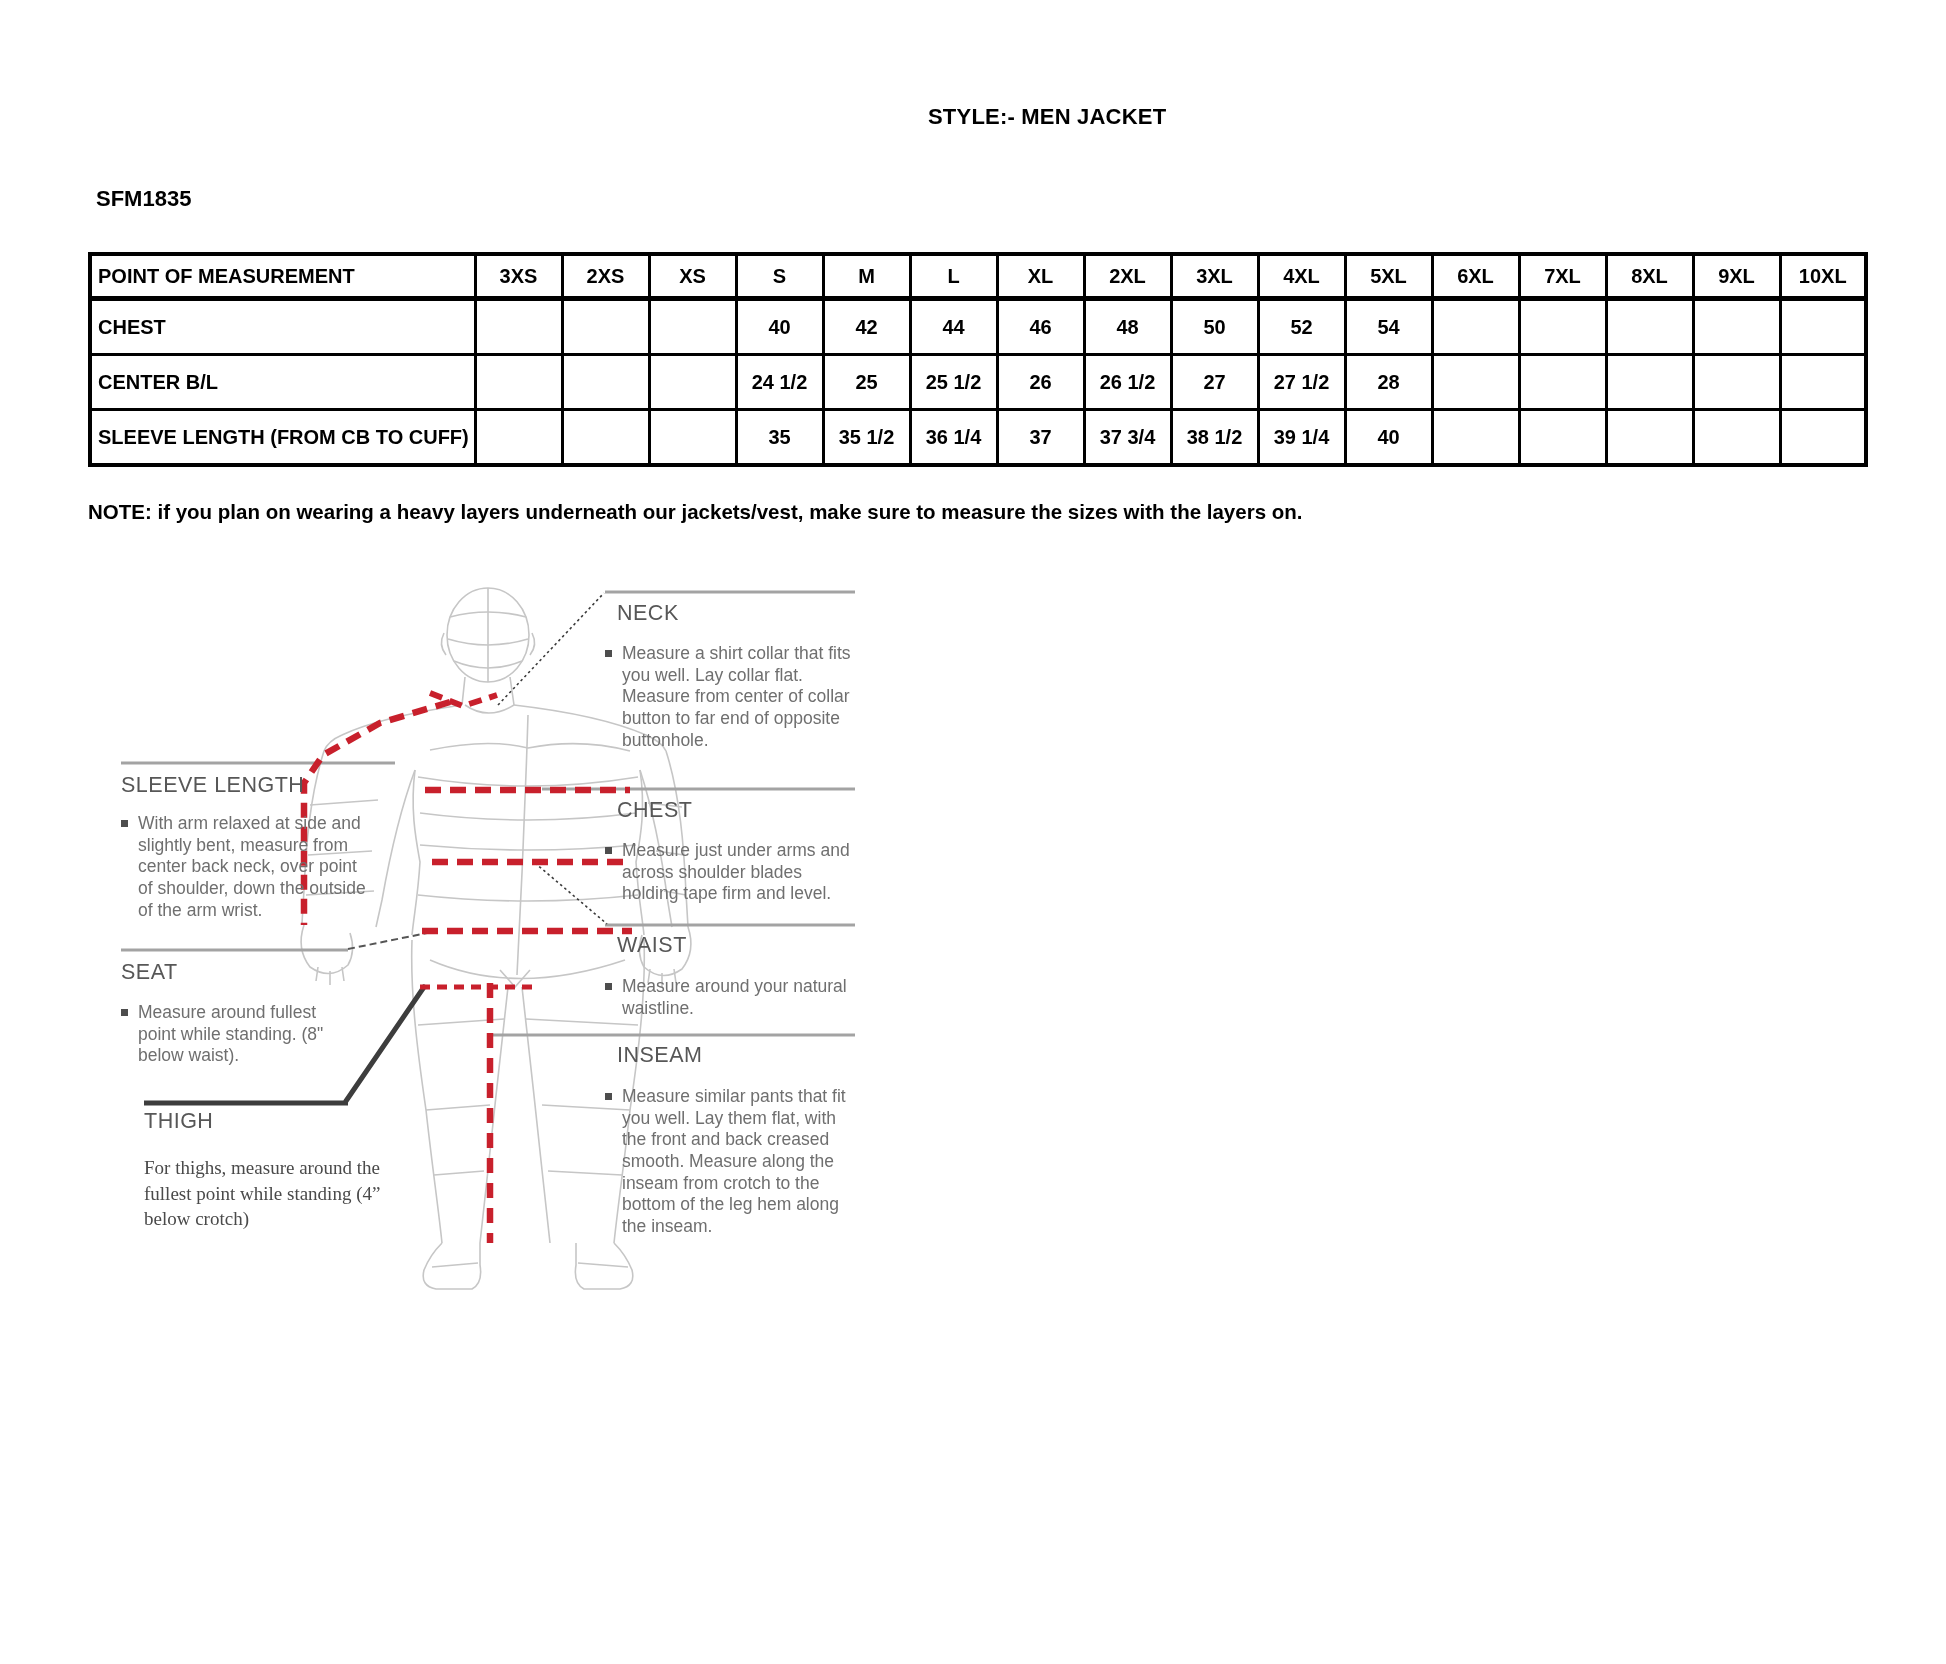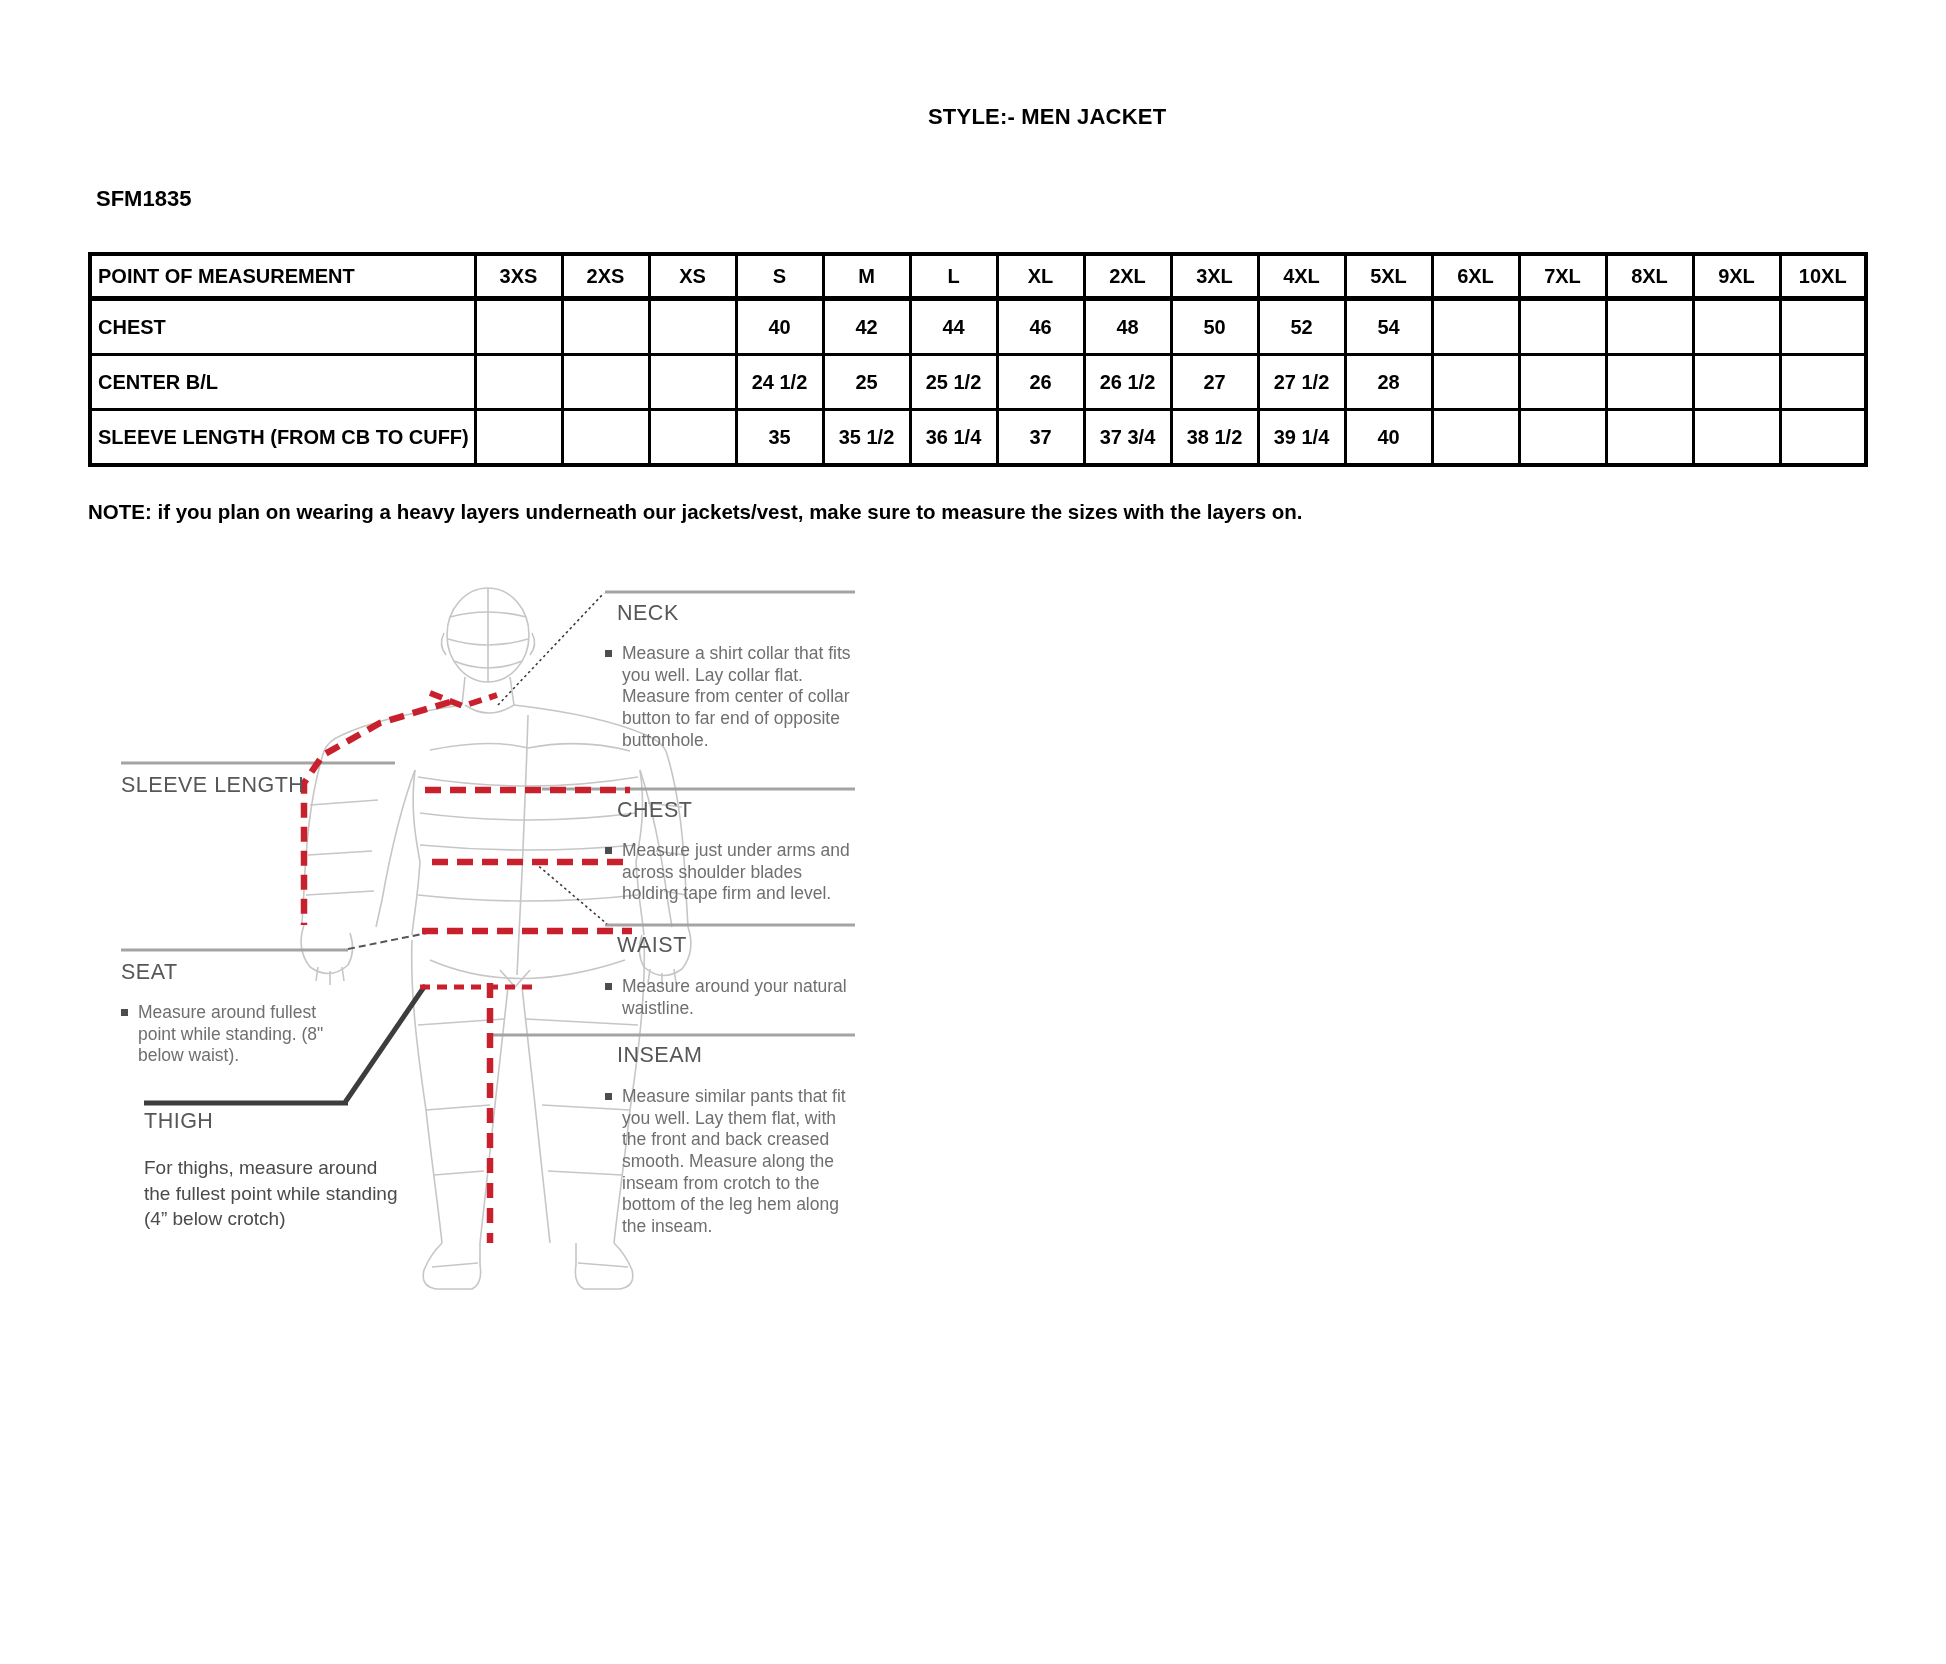--- a/index.html
+++ b/index.html
@@ -23,21 +23,21 @@
   .note{position:absolute;left:88px;top:500px;font-size:20.5px;font-weight:bold;}
 
   .diagram{position:absolute;left:80px;top:555px;width:800px;height:790px;}
   .diagram svg{position:absolute;left:0;top:0;}
 
   .sec{position:absolute;margin-top:40px;}
   .sec-title{font-size:21.5px;color:#575757;letter-spacing:0.5px;font-weight:normal;}
   .sec-desc{display:flex;align-items:flex-start;font-size:17.5px;line-height:1.24;
             color:#6f6f6f;justify-content:space-between;}
   .bullet{flex:none;width:7px;height:7px;background:#4d4d4d;margin:7px 10px 0 0;}
-  .thigh-desc{font-family:Liberation Sans, sans-serif;font-size:19px;line-height:1.35;
+  .thigh-desc{font-family:Liberation Serif, serif;font-size:19px;line-height:1.35;
               color:#4a4a4a;}
 </style>
 </head>
 <body>
 
 <div class="canvas">
 
   <div class="doc-title">STYLE:- MEN JACKET</div>
   <div class="style-code">SFM1835</div>
 
@@ -223,20 +223,26 @@
     <div class="sec" style="left:525px;top:48px;width:252px;">
       <div class="sec-desc">
           <span class="bullet"></span>
         <span>Measure a shirt collar that fits you well. Lay collar flat. Measure from center of collar button to far end of opposite buttonhole.</span>
         </div>
     </div>
 
     <div class="sec" style="left:41px;top:178px;">
       <div class="sec-title">SLEEVE LENGTH</div>
     </div>
+    <div class="sec" style="left:41px;top:218px;width:245px;">
+      <div class="sec-desc">
+          <span class="bullet"></span>
+        <span>With arm relaxed at side and slightly bent, measure from center back neck, over point of shoulder, down the outside of the arm wrist.</span>
+        </div>
+    </div>
 
     <div class="sec" style="left:537px;top:203px;">
       <div class="sec-title">CHEST</div>
     </div>
     <div class="sec" style="left:525px;top:245px;width:252px;">
       <div class="sec-desc">
           <span class="bullet"></span>
         <span>Measure just under arms and across shoulder blades holding tape firm and level.</span>
         </div>
     </div>

